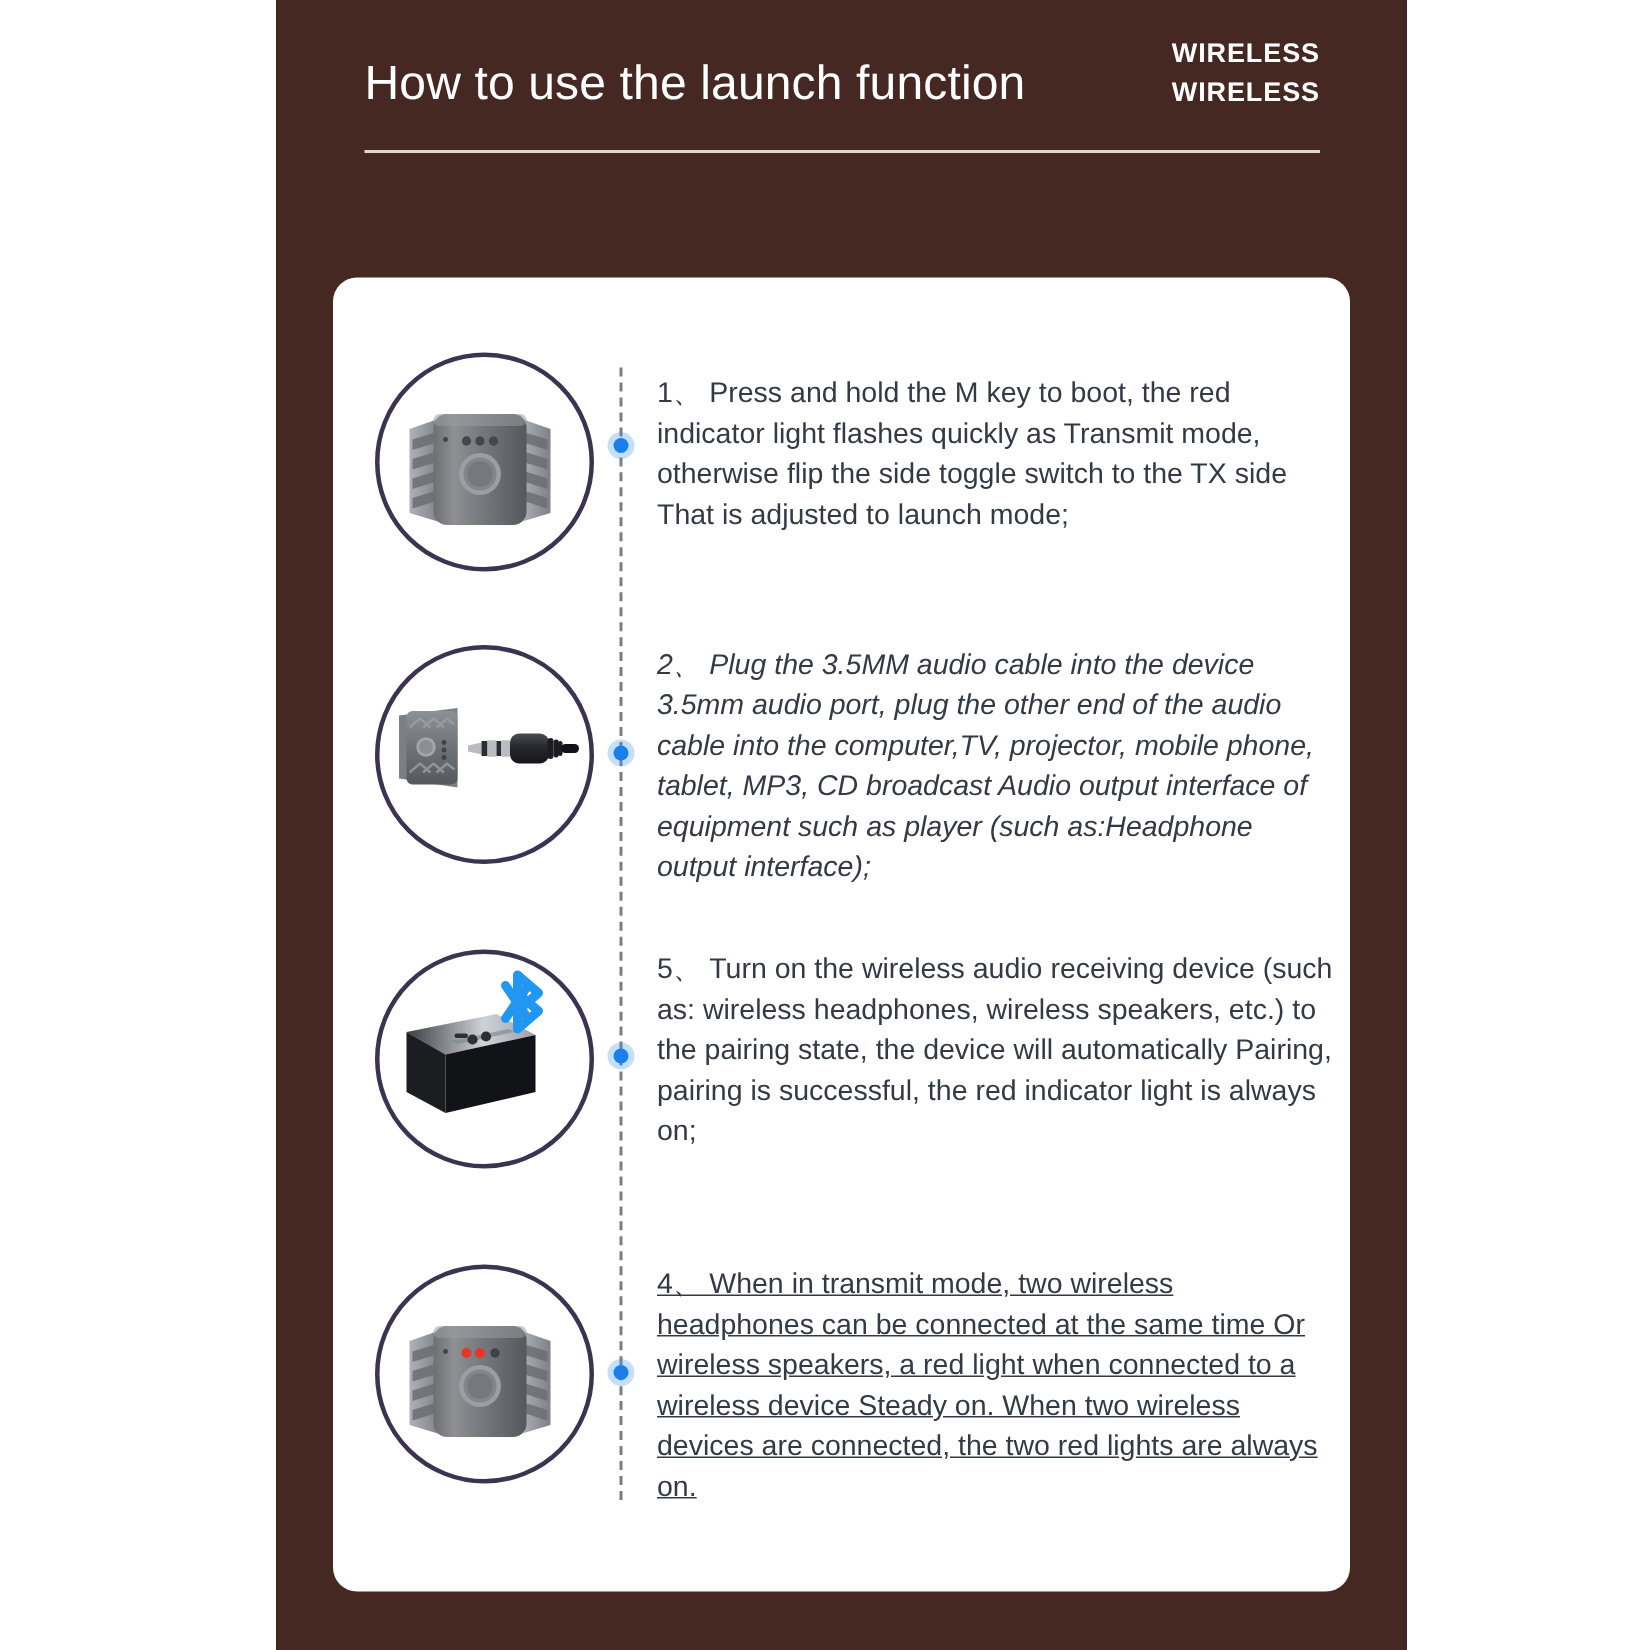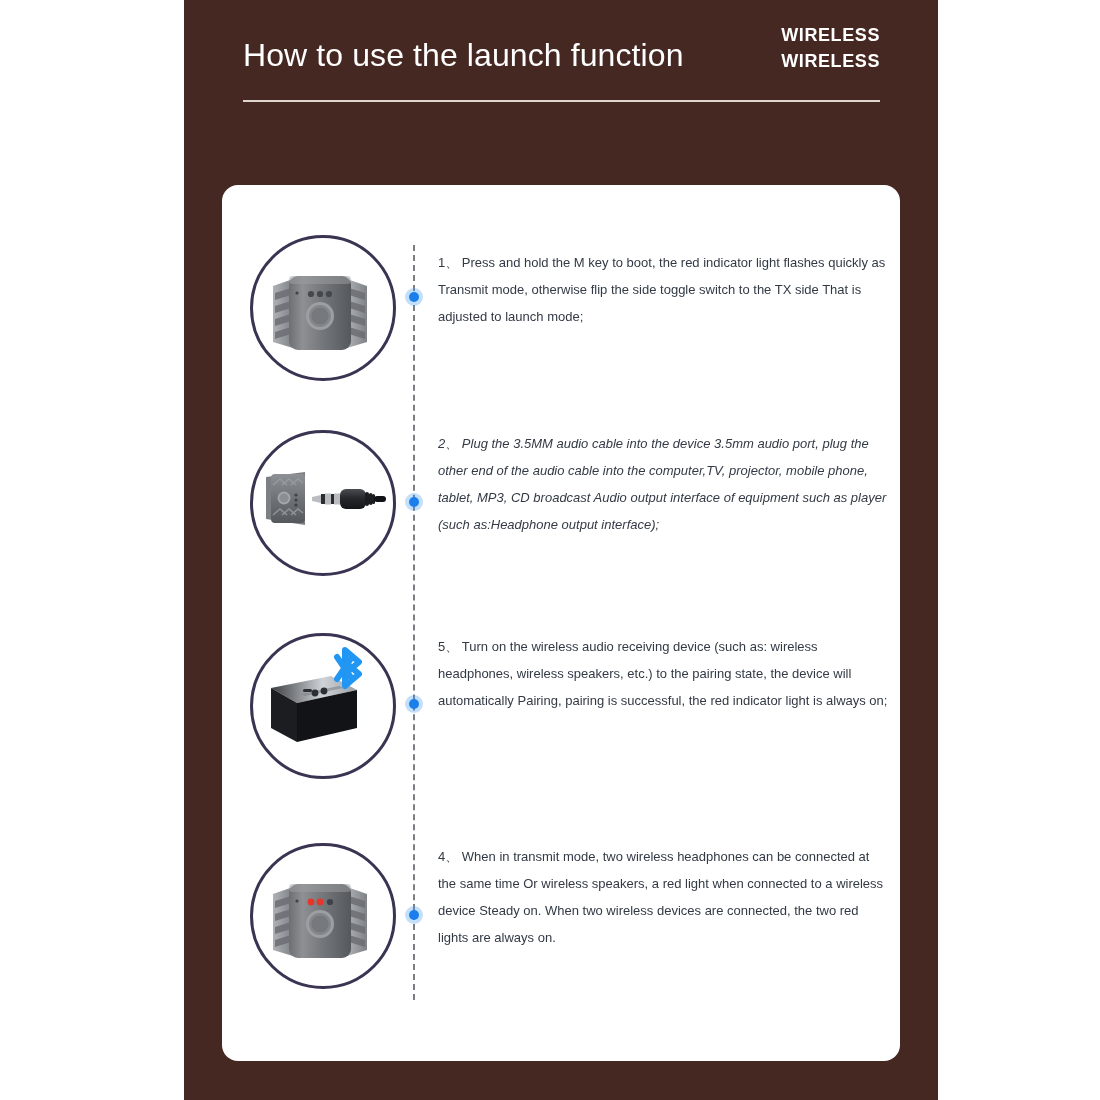--- a/index.html
+++ b/index.html
@@ -129,28 +129,28 @@
   .step-1 .step-dot { top: 53px; }
   .step-2 .step-dot { top: 63px; }
   .step-3 .step-dot { top: 62px; }
   .step-4 .step-dot { top: 63px; }
 
   .step-text {
     position: absolute;
     left: 216px;
     width: 452px;
     color: #333a45;
-    font-size: 13px;
+    font-size: 19px;
     line-height: 27px;
     font-family: "Liberation Sans", sans-serif;
   }
   .step-1 .step-text { top: 14px; }
   .step-2 .step-text { top: 0px; font-style: italic; }
   .step-3 .step-text { top: 0px; }
-  .step-4 .step-text { top: 0px; }
+  .step-4 .step-text { top: 0px; text-decoration: underline; }
   svg { display: block; }
 </style>
 </head>
 <body>
 
 <div class="page">
 
   <div class="brown-panel"></div>
 
   <div class="header">

